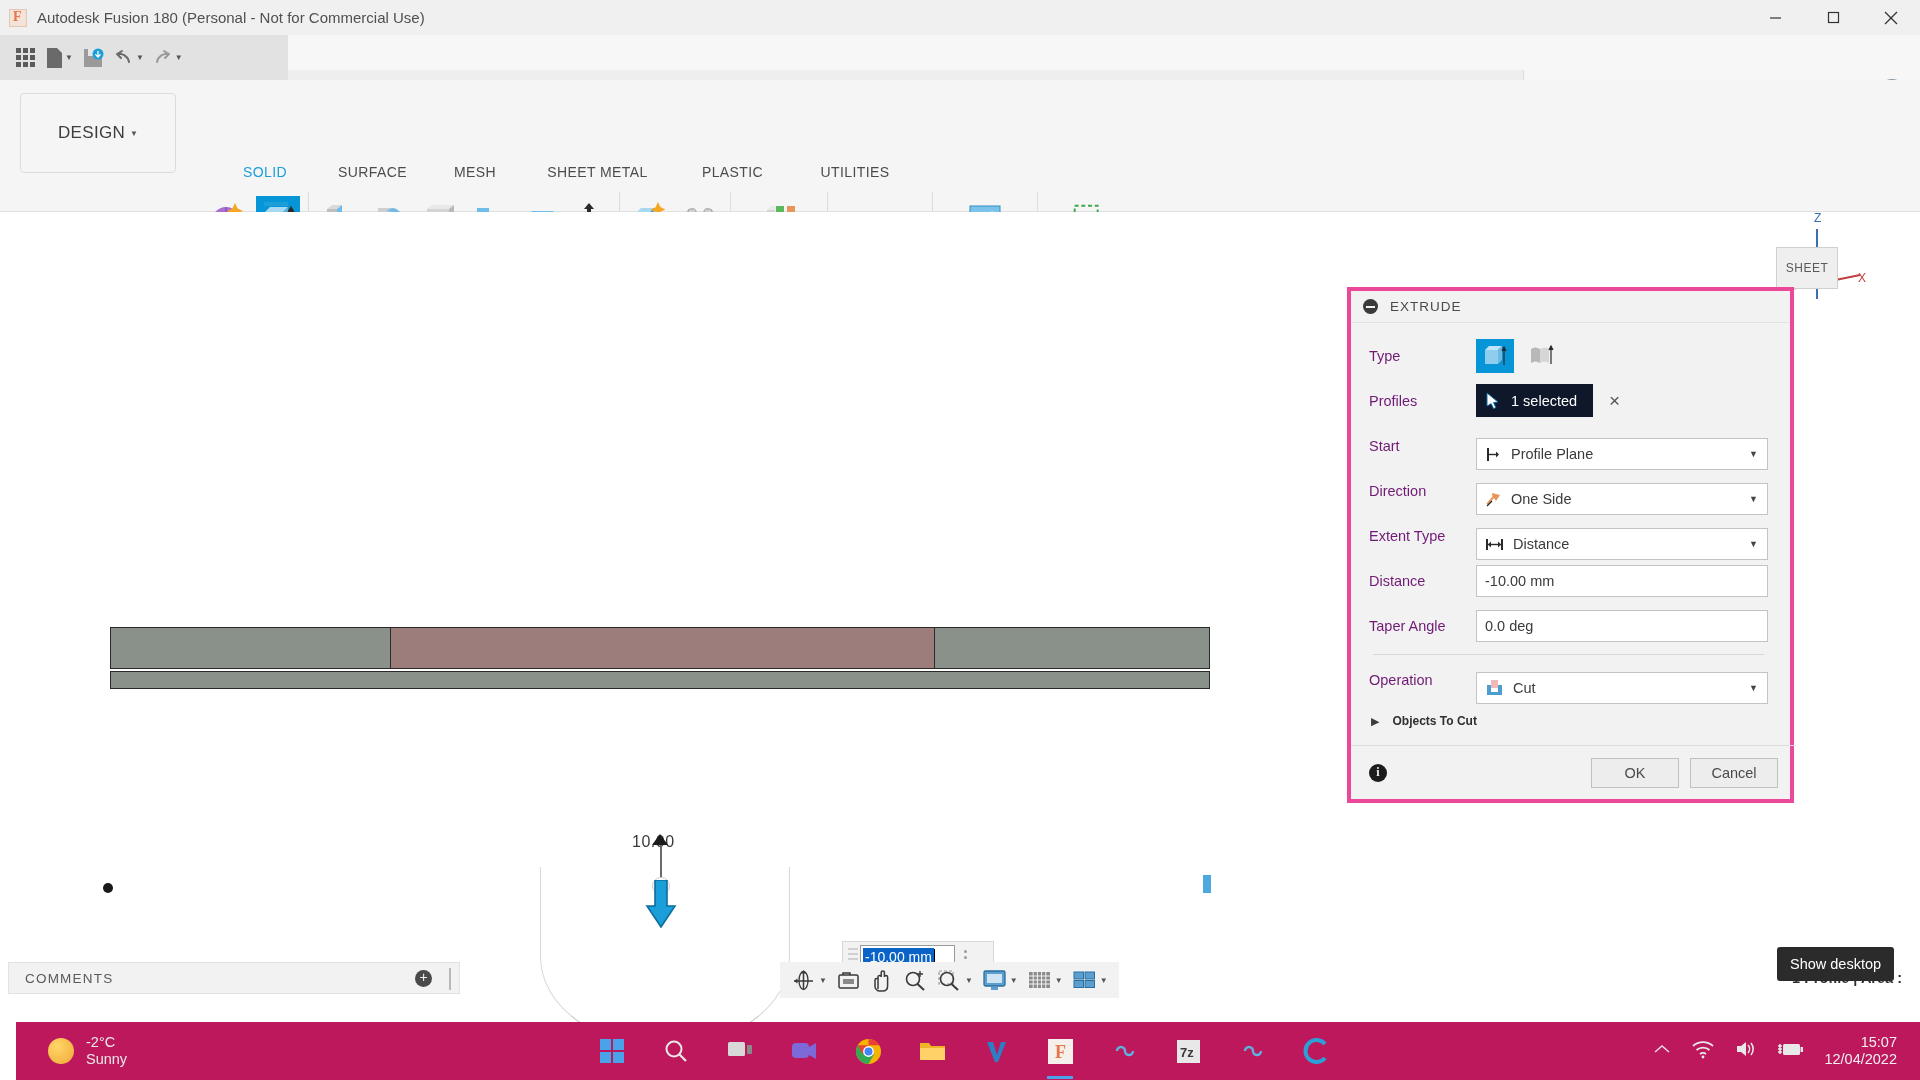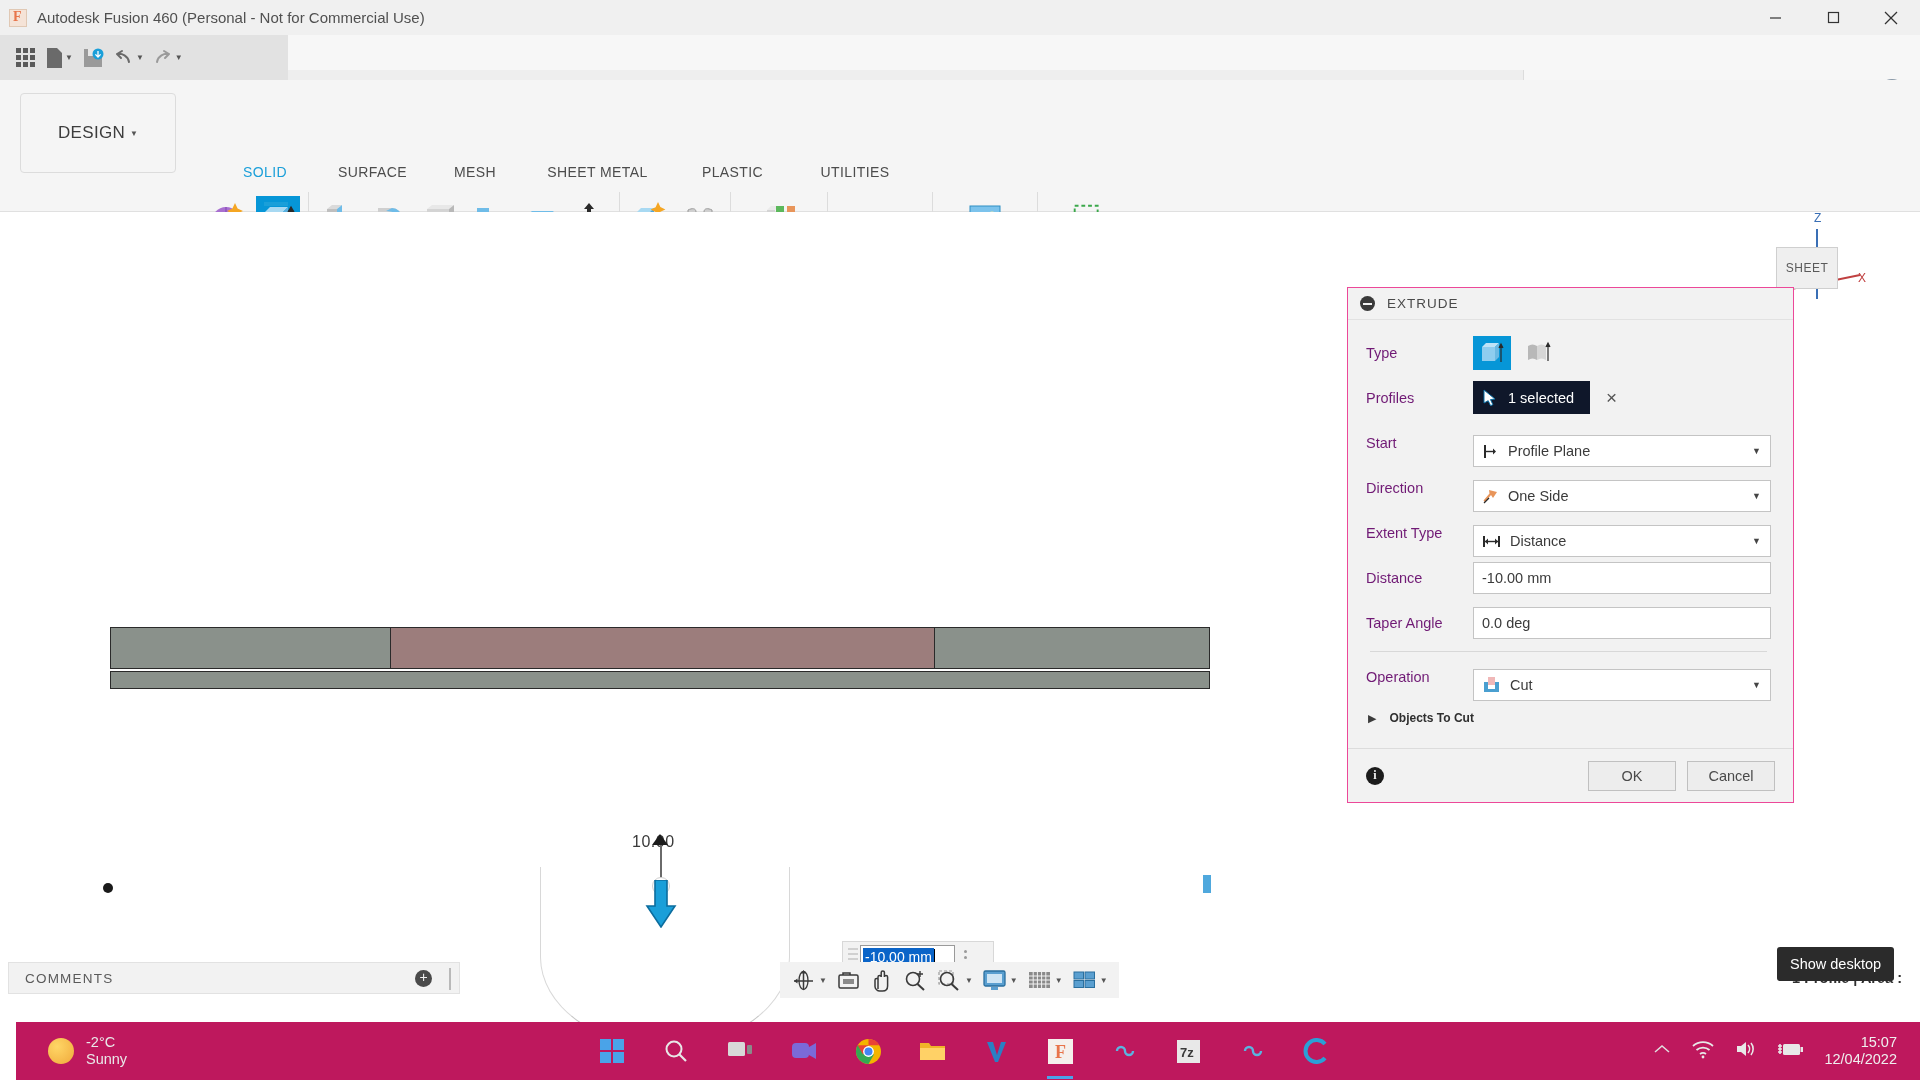--- a/index.html
+++ b/index.html
@@ -207,21 +207,21 @@
     display: flex; align-items: center; padding: 0 2px;
   }
   .vb-sel { background: #0a64c8; color: #fff; font-size: 14px; padding: 1px 2px; }
   .vb-caret { width: 1.5px; height: 17px; background: #000; }
   .vb-dots { width: 20px; display: flex; flex-direction: column; align-items: center; gap: 3px; }
   .vb-dots i { width: 3px; height: 3px; border-radius: 50%; background: #9a9a9a; display: block; }
 
   
   .dlg {
     position: absolute; left: 1347px; top: 287px; width: 447px; height: 516px;
-    background: #f2f2f2; border: 1px solid #ec4899;
+    background: #f2f2f2; border: 4px solid #ec4899;
   }
   .dlg-hdr { height: 32px; display: flex; align-items: center; gap: 12px; padding-left: 12px; border-bottom: 1px solid #e2e2e2; }
   .dlg-minus { width: 15px; height: 15px; border-radius: 50%; background: #3a3a3a; position: relative; }
   .dlg-minus::after { content: ""; position: absolute; left: 3px; top: 6.5px; width: 9px; height: 2px; background: #f2f2f2; }
   .dlg-title { font-size: 13.5px; color: #4a4a4a; letter-spacing: 1px; }
   .dlg-body { padding: 10px 22px 0 18px; }
   .frow { display: flex; align-items: center; height: 45px; }
   .flabel { width: 107px; font-size: 14.5px; color: #701a75; flex: none; }
   .fctl { flex: 1; display: flex; align-items: center; }
   .combo {
@@ -305,21 +305,21 @@
   .clock span { font-size: 14.5px; color: #efefef; }
   .tb-edge { width: 2px; height: 36px; border-left: 1px solid #4a4a4a; margin-left: 8px; }
 </style>
 </head>
 <body>
 
 <div id="app">
 
   <div class="titlebar">
     <div class="app-logo"></div>
-    <div class="title-text">Autodesk Fusion 460 (Personal - Not for Commercial Use)</div>
+    <div class="title-text">Autodesk Fusion 180 (Personal - Not for Commercial Use)</div>
     <div class="win-btns">
       <div class="win-btn">
         <svg width="13" height="13" viewBox="0 0 13 13">
             <line x1="1" y1="7" x2="12" y2="7" stroke="#333" stroke-width="1.2"></line>
           </svg>
       </div>
       <div class="win-btn">
         <svg width="13" height="13" viewBox="0 0 13 13">
             <rect x="1.5" y="1.5" width="10" height="10" fill="none" stroke="#333" stroke-width="1.2"></rect>
           </svg>

